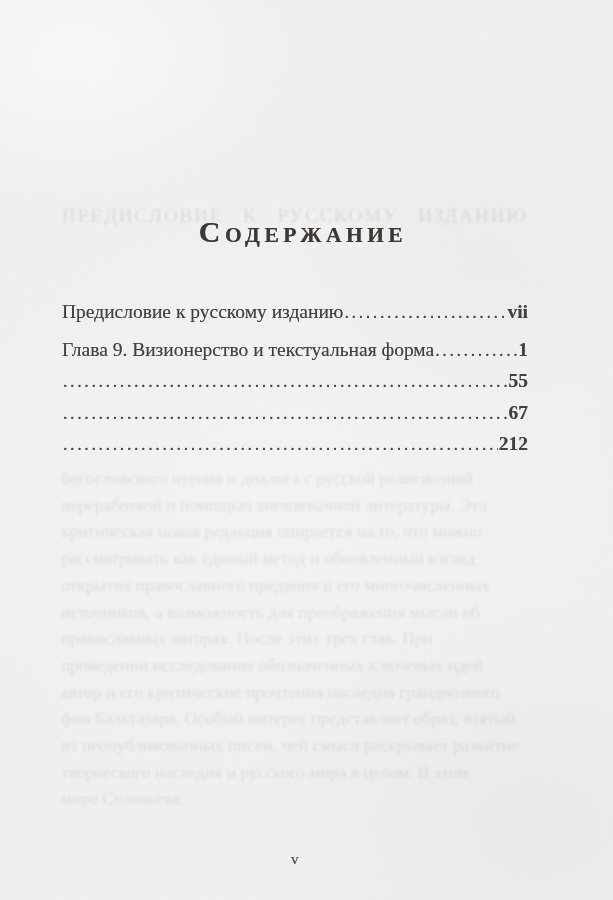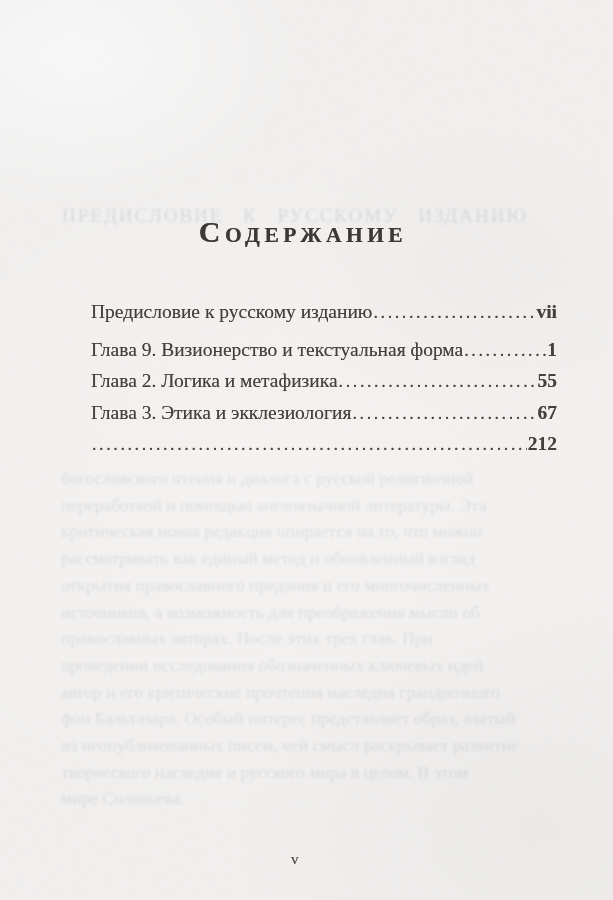--- a/index.html
+++ b/index.html
@@ -37,21 +37,21 @@
   
   h1.contents-title{
     position:absolute;top:208px;left:62px;width:466px;margin:8px;
     font-size:21.5px;line-height:32px;font-weight:bold;
     letter-spacing:4.5px;text-align:center;color:#3d3936;
     text-shadow:0 0 .6px rgba(61,57,54,.75);
   }
   h1.contents-title::first-letter{font-size:30px;letter-spacing:4.5px;}
 
   
-  .toc{position:absolute;top:296px;left:62px;width:466px;color:#44403d;margin-left:29px;}
+  .toc{position:absolute;top:296px;left:62px;width:466px;color:#44403d;}
   .toc-row{display:flex;align-items:baseline;line-height:31.5px;height:31.5px;font-size:19.5px;
     text-shadow:0 0 .5px rgba(68,64,61,.55);}
   .toc-row.preface{margin-bottom:6px;}
   .toc-title{white-space:nowrap;}
   .toc-dots{flex:1;overflow:hidden;white-space:nowrap;margin:0 1px;min-width:12px;}
   .toc-dots::after{
     content:"..........................................................................................................";
     letter-spacing:2.6px;font-size:18px;color:#4a4643;
   }
   .toc-page{white-space:nowrap;font-weight:bold;}
@@ -85,26 +85,24 @@
         <span class="toc-title">Предисловие к русскому изданию</span>
         <span class="toc-dots"></span>
         <span class="toc-page">vii</span>
       </div>
       <div class="toc-row">
         <span class="toc-title">Глава 9. Визионерство и текстуальная форма</span>
         <span class="toc-dots"></span>
         <span class="toc-page">1</span>
       </div>
       <div class="toc-row">
-        <span class="toc-title">Глава 2. Логика и метафизика</span>
         <span class="toc-dots"></span>
         <span class="toc-page">55</span>
       </div>
       <div class="toc-row">
-        <span class="toc-title">Глава 3. Этика и экклезиология</span>
         <span class="toc-dots"></span>
         <span class="toc-page">67</span>
       </div>
       <div class="toc-row">
         <span class="toc-dots"></span>
         <span class="toc-page">212</span>
       </div>
     </div>
 
   <div class="ghost-paragraph" id="ghost">

